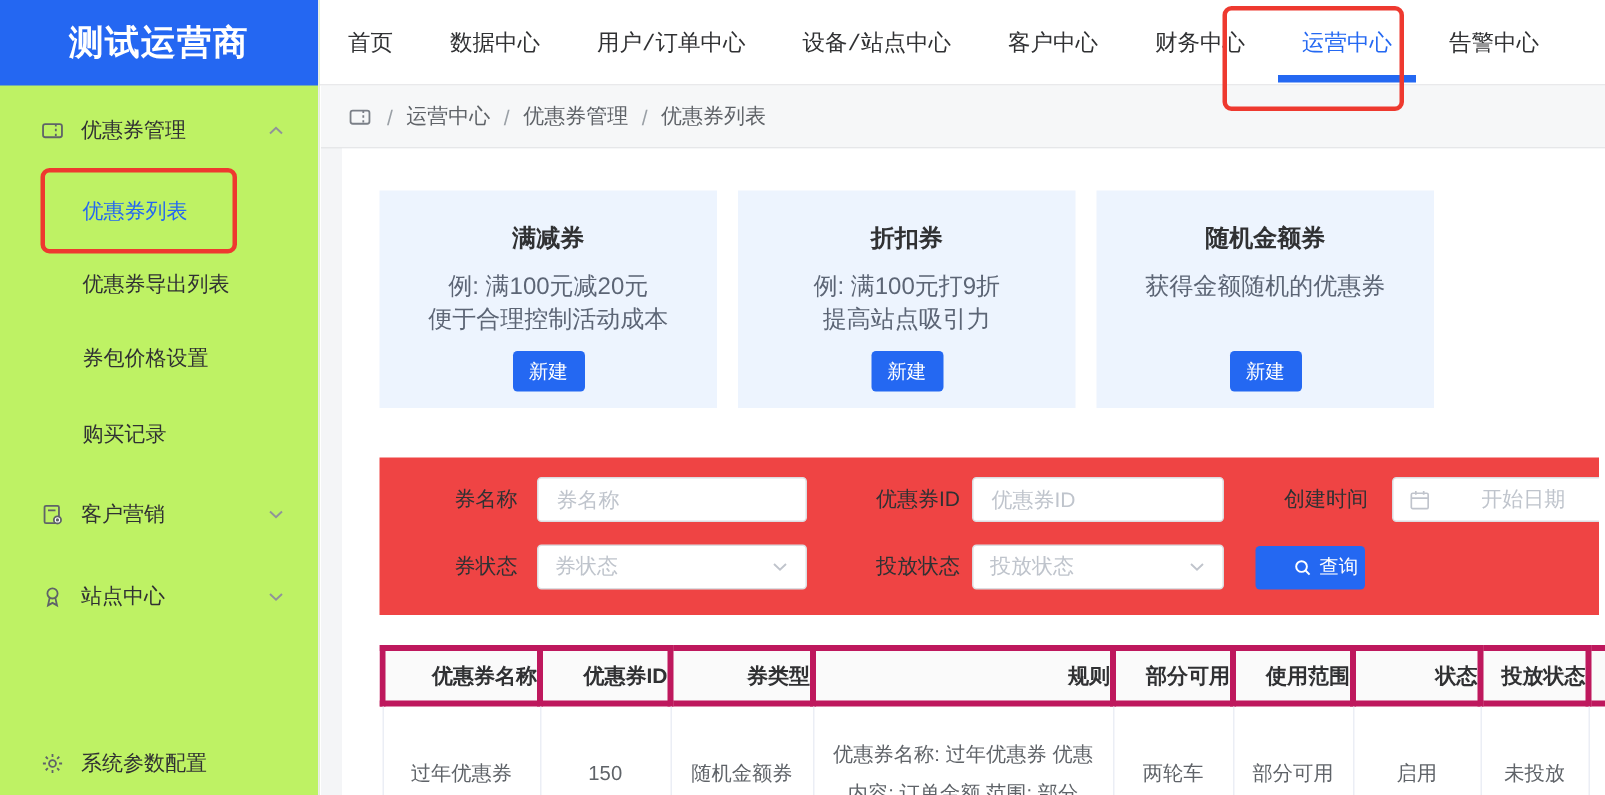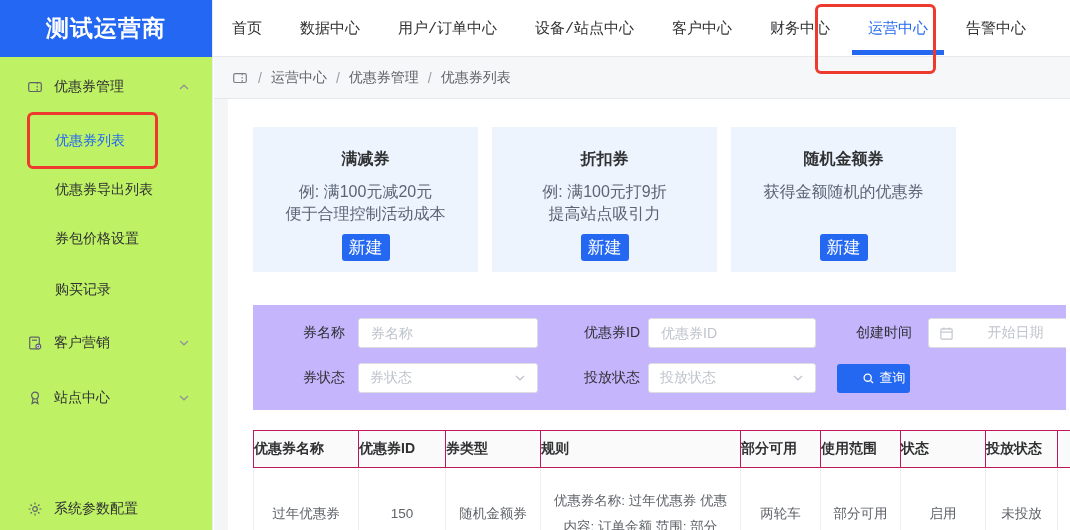--- a/index.html
+++ b/index.html
@@ -38,24 +38,24 @@
   .crumbrow .sep { margin:0 9px; color:#9aa0a6; }
   .crumbrow .ic { display:flex; margin-right:1px; }
   
   .panel { position:absolute; left:228px; top:99px; right:0; bottom:0; background:#fff; z-index:1; }
   
   .cards { position:absolute; left:25px; top:28px; display:flex; gap:14px; }
   .card { width:225px; height:145px; background:#EDF4FE; text-align:center; }
   .card .ct { margin-top:22px; font-size:16px; font-weight:bold; color:#303133; }
   .card .cd { margin-top:11px; height:44px; font-size:16px; color:#5c6575; line-height:22px; }
   .btn-new { display:inline-block; margin-top:9px; width:48px; height:27px; line-height:27px;
-             background:#2468F2; color:#fff; font-size:17px; border:none; border-radius:3px;
+             background:#2468F2; color:#fff; font-size:13px; border:none; border-radius:3px;
              cursor:pointer; font-family:inherit; }
   
-  .filter { position:absolute; left:25px; top:206px; right:4px; height:105px; background:#c4b5fd;
+  .filter { position:absolute; left:25px; top:206px; right:4px; height:105px; background:#ef4444;
             padding-top:13px; overflow:hidden; }
   .frow { display:flex; align-items:center; height:30px; margin-bottom:15px; }
   .flabel { font-size:14px; color:#303133; text-align:right; flex:none; }
   .w1 { width:92px; } .w2 { width:102px; } .w3 { width:96px; }
   .tinput { margin-left:13px; width:180px; height:30px; border:1px solid #dcdde1; border-radius:3px;
             background:#fff; padding:0 12px; font-size:14px; color:#303133; outline:none;
             font-family:inherit; flex:none; }
   .tinput.n2 { margin-left:8px; width:168px; }
   .tinput::placeholder { color:#bfc4cc; }
   .select { margin-left:13px; width:180px; height:30px; border:1px solid #dcdde1; border-radius:3px;
@@ -66,21 +66,21 @@
   .dateinput { margin-left:16px; width:160px; height:30px; border:1px solid #dcdde1; border-radius:3px;
                background:#fff; display:flex; align-items:center; padding:0 10px; cursor:pointer; flex:none; }
   .dateinput .ph { flex:1; text-align:center; font-size:14px; color:#bfc4cc; }
   .search-btn { margin-left:21px; width:73px; height:29px; background:#2468F2; color:#fff;
                 border:none; border-radius:3px; font-size:13px; display:flex; align-items:center;
                 justify-content:center; gap:5px; cursor:pointer; font-family:inherit; flex:none;padding-left:20px; }
   
   .table-wrap { position:absolute; left:25px; top:331px; width:817px; height:110px; overflow:hidden; }
   table { border-collapse:collapse; table-layout:fixed; width:864px; }
   th { background:#fafafa; font-weight:bold; font-size:14px; color:#303133; height:37px;
-       border:1px solid #be185d; text-align:left; }
+       border:4px solid #be185d; text-align:right; }
   td { height:93px; font-size:13.5px; color:#5f6368; text-align:center;
        border:1px solid #ebeef5; padding:0 8px; line-height:26px; }
   
   .redbox { position:absolute; border:3px solid #EE392F; border-radius:6px; z-index:10;
             pointer-events:none; background:transparent; }
   .rb-nav { left:815px; top:4px; width:121px; height:70px; }
   .rb-side { left:27px; top:112px; width:131px; height:57px; }
   svg { display:block; }
 </style>
 </head>

